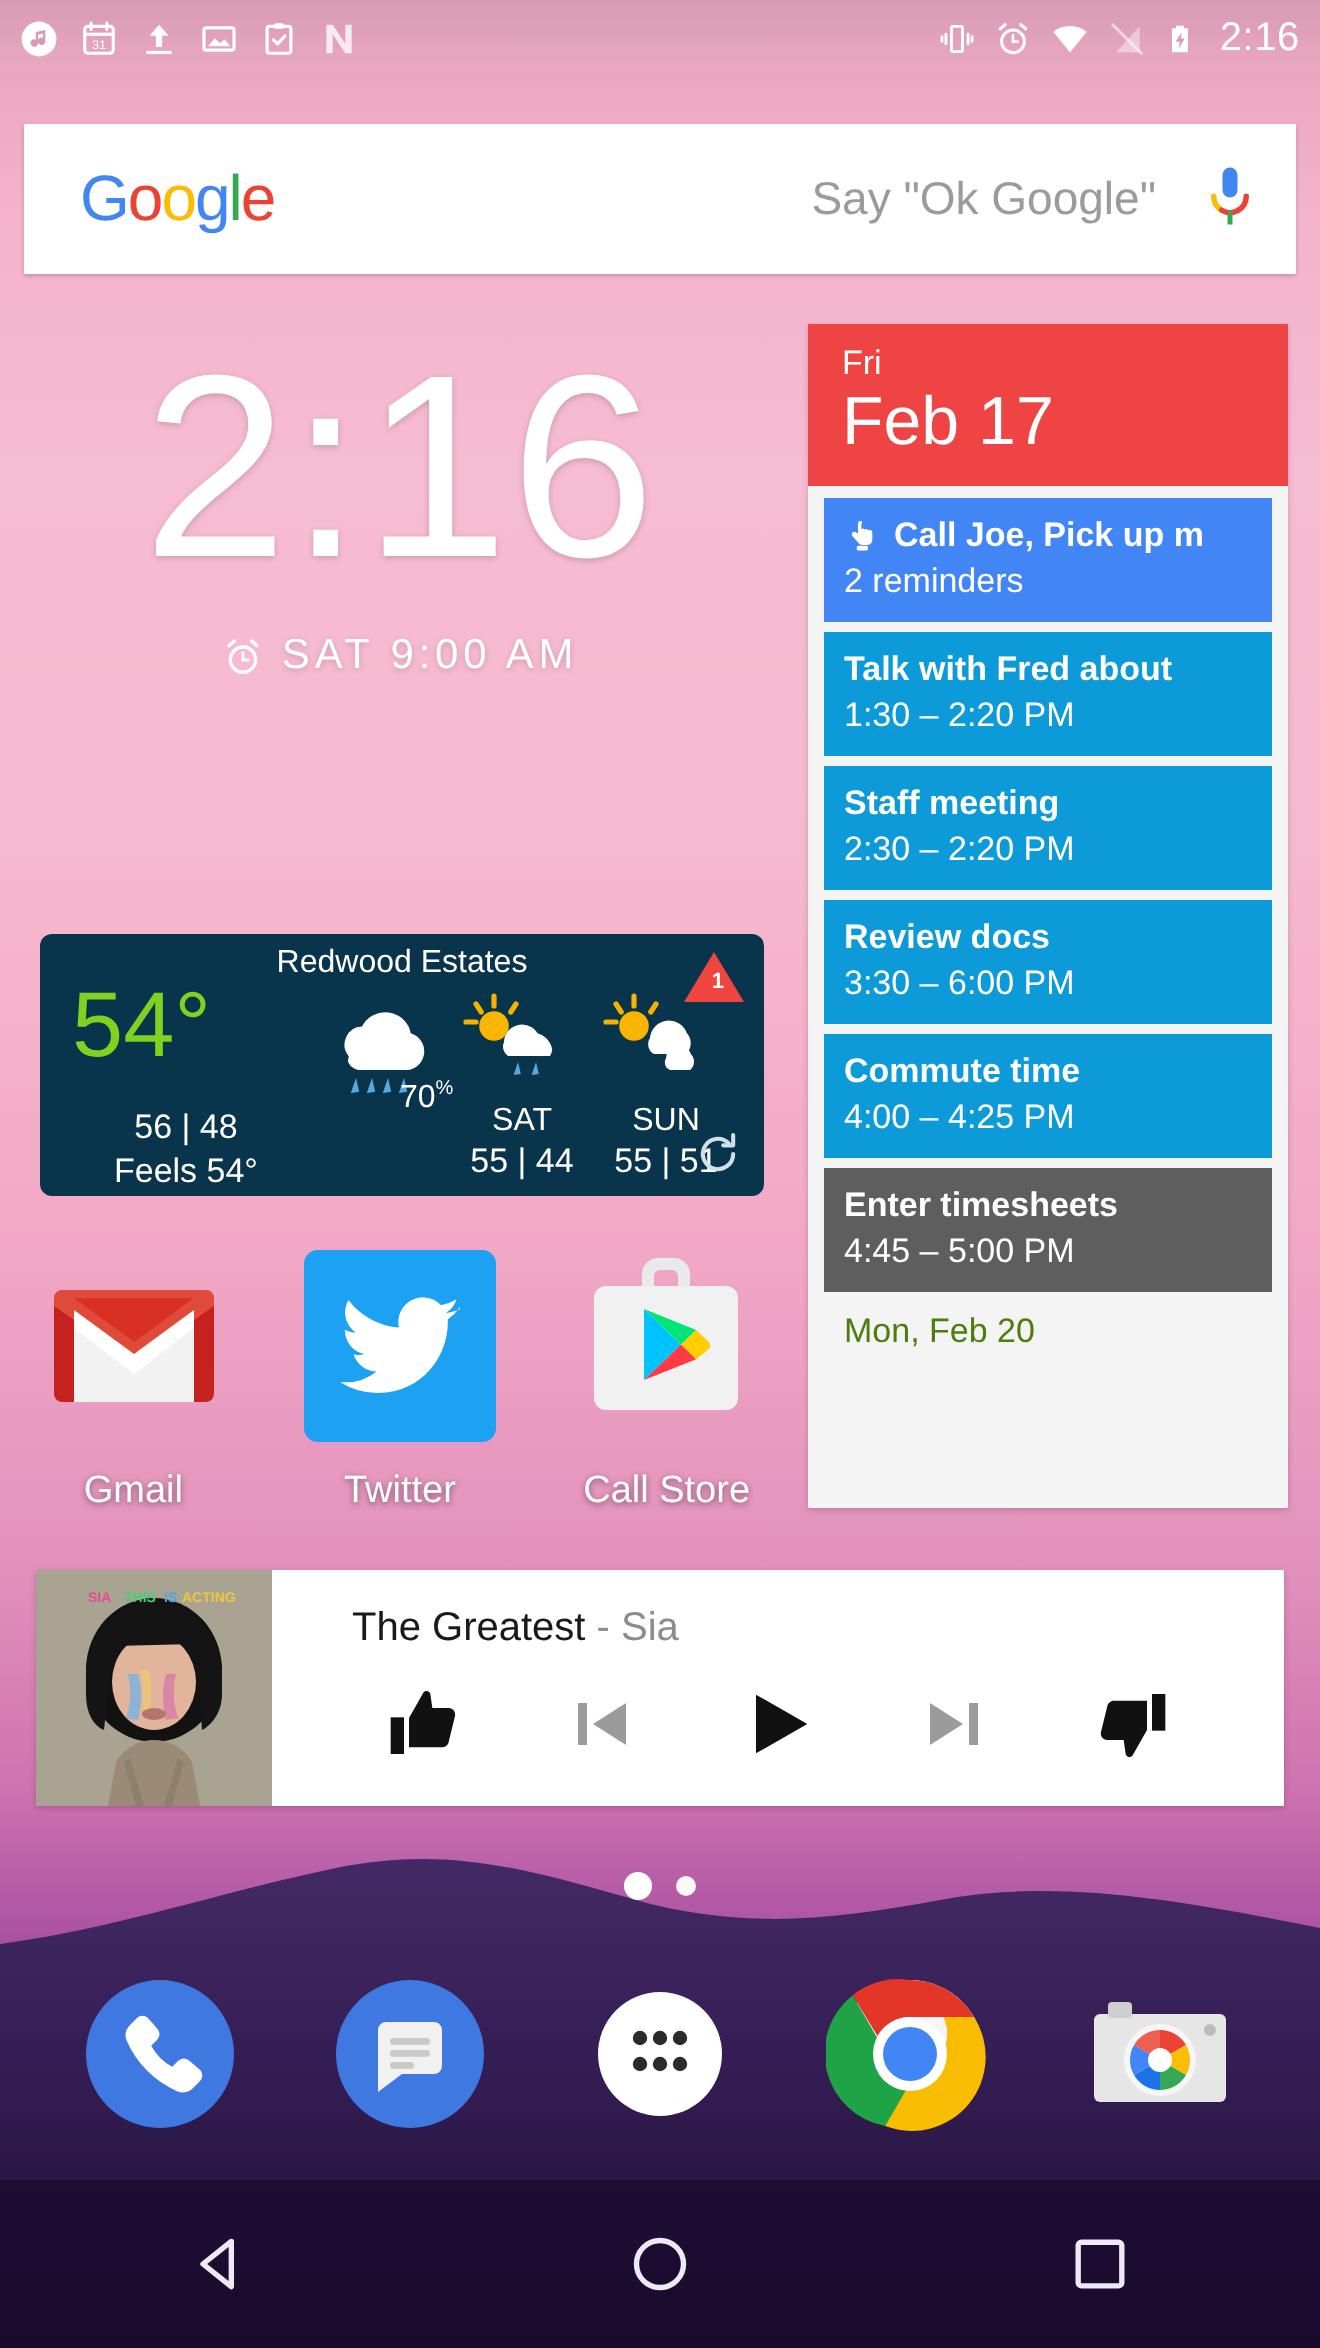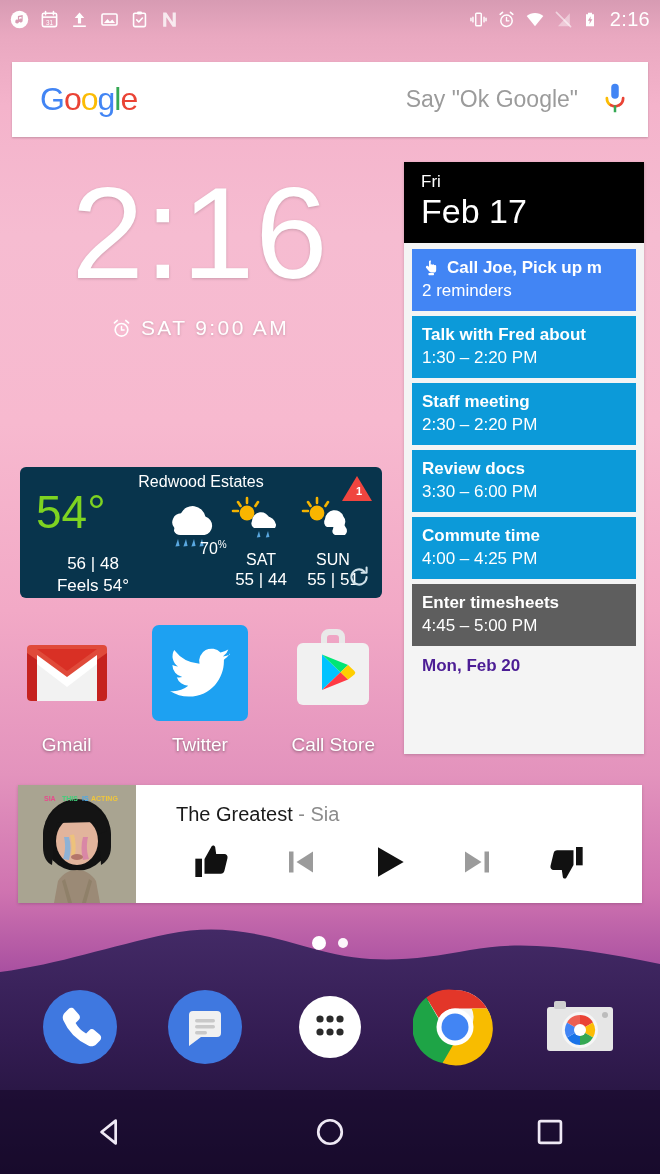--- a/index.html
+++ b/index.html
@@ -78,37 +78,37 @@
   }
 
   
   #calwidget {
     position: absolute; top: 162px; left: 404px;
     width: 240px; height: 592px;
     background: #f4f4f4; overflow: hidden;
     box-shadow: 0 1px 3px rgba(0,0,0,.18);
   }
   .cal-head {
-    background: #000000; color: #fff;
+    background: #ef4444; color: #fff;
     padding: 9px 0 12px 17px;
   }
   .cal-head .dow { font-size: 17px; line-height: 1.25; }
   .cal-head .date { font-size: 34px; font-weight: 400; line-height: 1.15; }
   .cal-list { padding: 6px 8px 0 8px; }
   .cal-ev {
     margin-bottom: 5px; padding: 9px 10px 10px 10px;
     color: #ffffff; overflow: hidden;
   }
   .cal-ev .t1 {
     font-size: 17px; font-weight: bold; white-space: nowrap;
     display: flex; align-items: center; gap: 7px;
   }
   .cal-ev .t2 { font-size: 17px; margin-top: 3px; white-space: nowrap; }
   .cal-next {
-    font-size: 17px; font-weight: bold; color: #4c1d95;
+    font-size: 17px; font-weight: normal; color: #4d7c0f;
     padding: 5px 10px 0 10px; white-space: nowrap;
   }
 
   
   #weather {
     position: absolute; top: 467px; left: 20px;
     width: 362px; height: 131px;
     background: #08344c; border-radius: 6px;
     color: #ffffff; overflow: hidden;
   }

